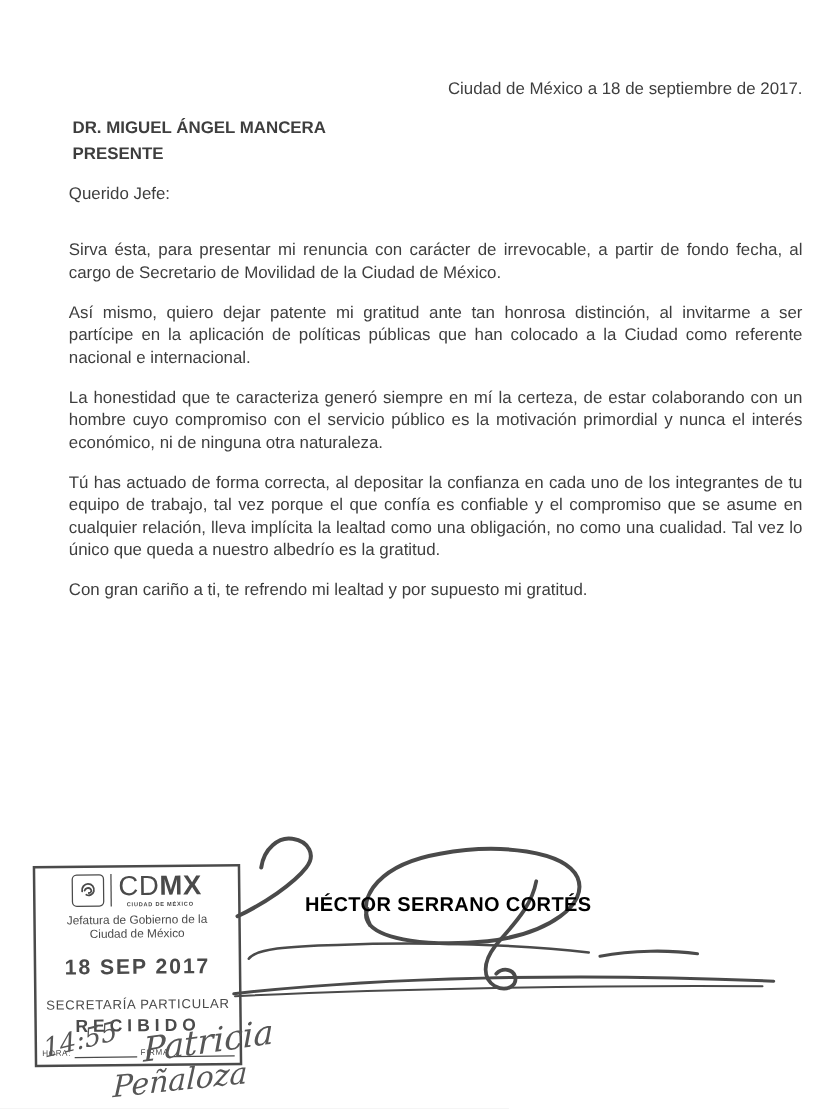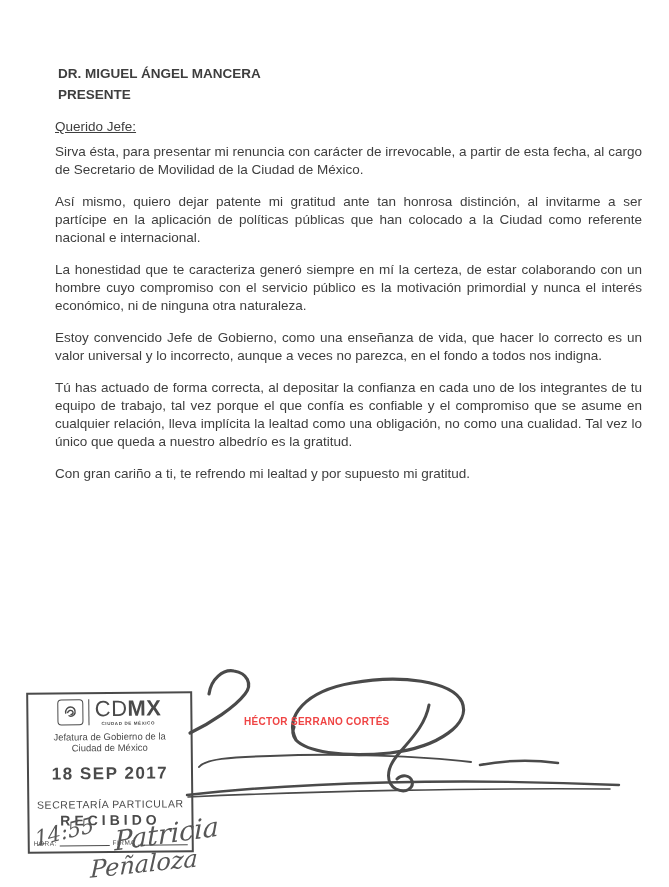--- a/index.html
+++ b/index.html
@@ -18,38 +18,38 @@
     width:587px;
     font-size:13.5px;
     line-height:18px;
   }
   .date-line{
     text-align:right;
     margin:0 0 13px 0;
   }
   .addressee{margin:0 0 15px 0;font-weight:bold;line-height:17.5px;}
   .addressee p{margin:3px;}
-  .salutation{margin:0 0 7px 0;text-decoration:underline;}
+  .salutation{margin:0 0 27px 0;}
   .para{
     margin:0 0 14px 0;
     text-align:justify;
   }
   .para:last-child{margin-bottom:0;}
 
   
   .sig-svg{
     position:absolute;top:0;left:0;width:669px;height:887px;
     pointer-events:none;
   }
   .signer-name{
     position:absolute;
     left:244px;top:716px;
-    font-size:10px;font-weight:bold;
+    font-size:16px;font-weight:bold;
     letter-spacing:0.3px;
-    color:#ef4444;
+    color:#000000;
     white-space:nowrap;
   }
 
   
   .stamp{
     position:absolute;
     left:27px;top:692px;
     width:166px;height:161px;
     border:2px solid #4a4a4a;
     box-sizing:border-box;
@@ -95,32 +95,32 @@
   .hw-hora{left:34px;top:820px;font-size:21px;transform:rotate(-14deg) skewX(-6deg);}
   .hw-firma1{left:114px;top:818px;font-size:27px;transform:rotate(-8deg) skewX(-8deg);}
   .hw-firma2{left:90px;top:850px;font-size:24px;transform:rotate(-6deg) skewX(-8deg);}
 </style>
 </head>
 <body>
 
 <div class="page">
 
   <div class="letter-body">
+    <p class="date-line">Ciudad de México a 18 de septiembre de 2017.</p>
 
     <div class="addressee">
       <p>DR. MIGUEL ÁNGEL MANCERA</p>
       <p>PRESENTE</p>
     </div>
 
     <p class="salutation">Querido Jefe:</p>
 
-    <p class="para">Sirva ésta, para presentar mi renuncia con carácter de irrevocable, a partir de esta fecha, al cargo de Secretario de Movilidad de la Ciudad de México.</p>
+    <p class="para">Sirva ésta, para presentar mi renuncia con carácter de irrevocable, a partir de fondo fecha, al cargo de Secretario de Movilidad de la Ciudad de México.</p>
     <p class="para">Así mismo, quiero dejar patente mi gratitud ante tan honrosa distinción, al invitarme a ser partícipe en la aplicación de políticas públicas que han colocado a la Ciudad como referente nacional e internacional.</p>
     <p class="para">La honestidad que te caracteriza generó siempre en mí la certeza, de estar colaborando con un hombre cuyo compromiso con el servicio público es la motivación primordial y nunca el interés económico, ni de ninguna otra naturaleza.</p>
-    <p class="para">Estoy convencido Jefe de Gobierno, como una enseñanza de vida, que hacer lo correcto es un valor universal y lo incorrecto, aunque a veces no parezca, en el fondo a todos nos indigna.</p>
     <p class="para">Tú has actuado de forma correcta, al depositar la confianza en cada uno de los integrantes de tu equipo de trabajo, tal vez porque el que confía es confiable y el compromiso que se asume en cualquier relación, lleva implícita la lealtad como una obligación, no como una cualidad.  Tal vez lo único que queda a nuestro albedrío es la gratitud.</p>
     <p class="para">Con gran cariño a ti, te refrendo mi lealtad y por supuesto mi gratitud.</p>
   </div>
 
   <svg class="sig-svg" viewBox="0 0 669 887" xmlns="http://www.w3.org/2000/svg">
     <g fill="none" stroke="#4a4a4a" stroke-linecap="round">
 
       <path stroke-width="3.2" d="M 209,694 C 211,679 223,669 234,671 C 247,673 253,684 245,694 C 235,707 211,723 190,733"></path>
 
       <path stroke-width="3.2" d="M 296,740 C 284,716 306,691 352,683 C 400,674 452,681 462,702 C 471,723 440,747 390,753 C 341,758 306,751 296,740 C 293,736 292,731 294,727"></path>

